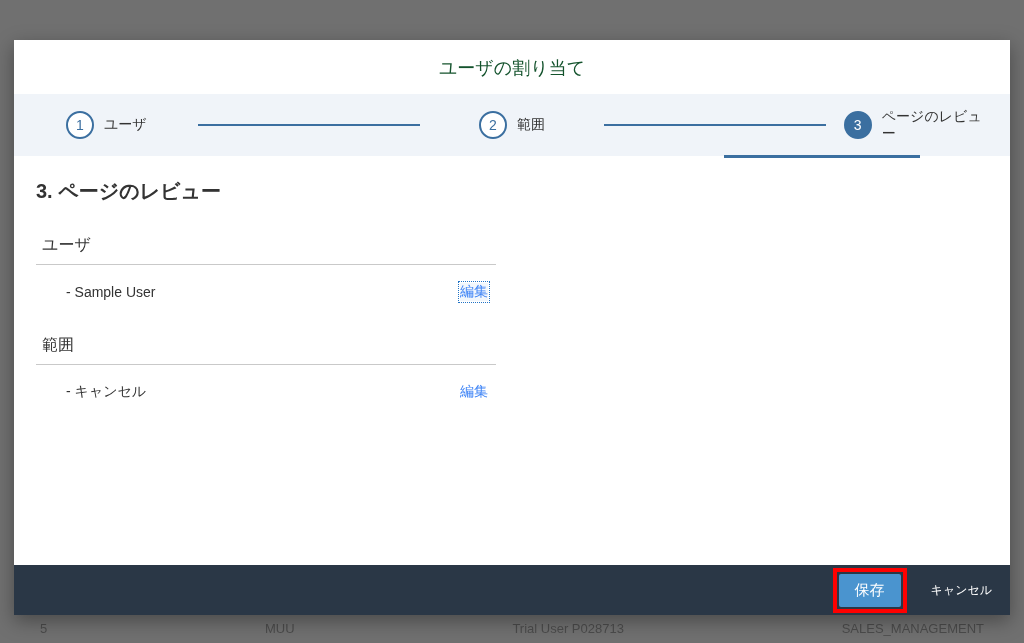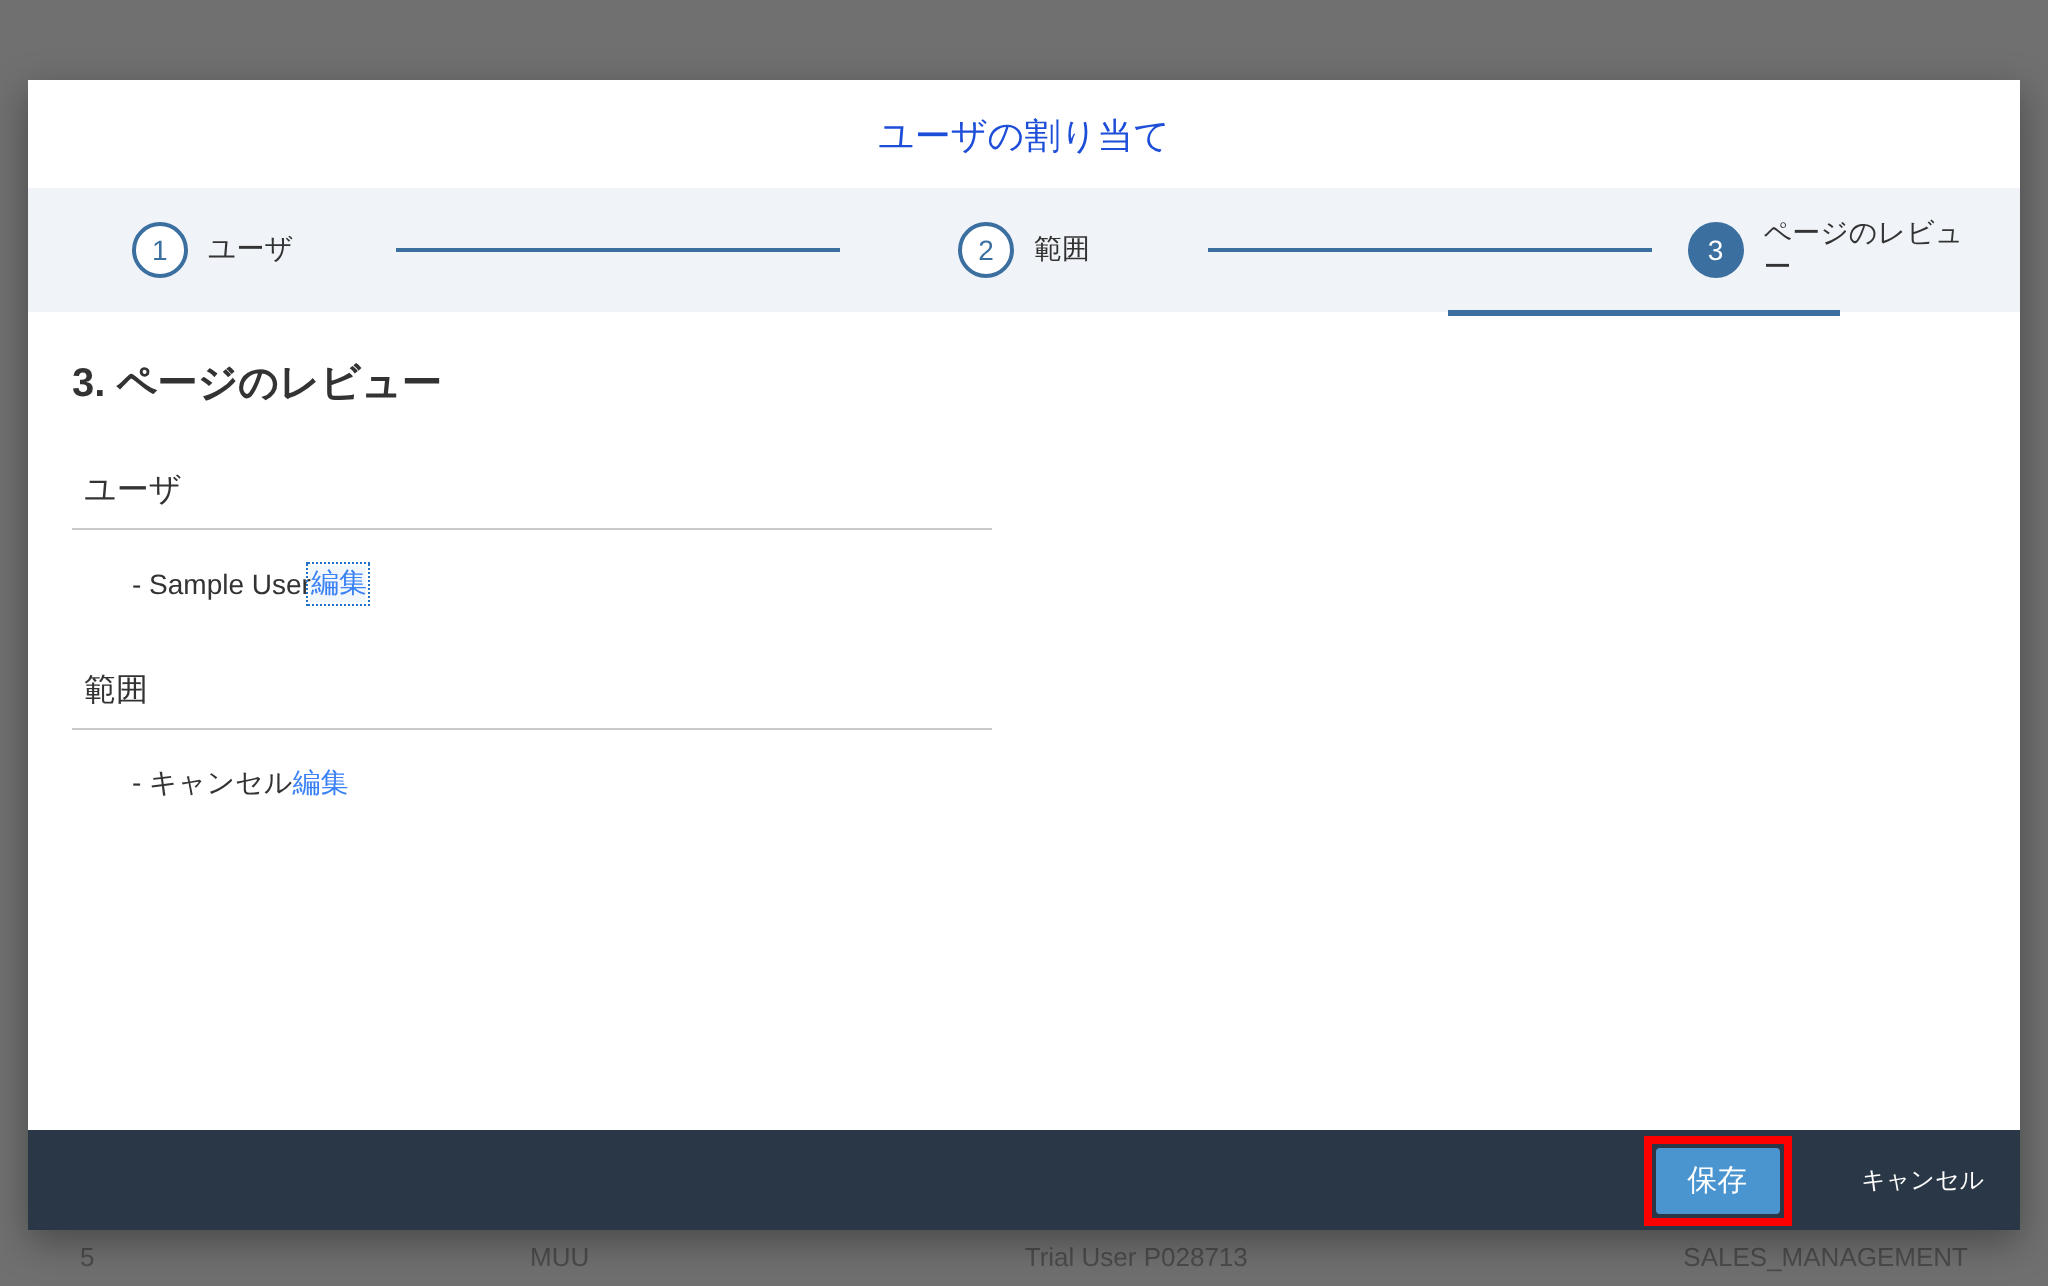--- a/index.html
+++ b/index.html
@@ -8,21 +8,21 @@
   .dialog {
     position: absolute;
     top: 40px; left: 14px; right: 14px; bottom: 28px;
     background: #fff;
     box-shadow: 0 6px 18px rgba(0,0,0,0.35);
     display: flex; flex-direction: column;
   }
   .dialog-title {
     text-align: center;
     font-size: 18px;
-    color: #1d4ed8;
+    color: #14532d;
     padding: 16px 0 14px;
     font-weight: 400;
   }
   .stepper {
     background: #f0f4f9;
     display: flex;
     align-items: center;
     padding: 14px 0 14px;
     position: relative;
   }
@@ -87,20 +87,21 @@
   }
   .review-head {
     font-size: 16px;
     color: #333;
     padding: 0 0 8px 6px;
     border-bottom: 1px solid #c9c9c9;
   }
   .review-row {
     display: flex;
     align-items: center;
+    justify-content: space-between;
     padding: 18px 8px 8px 30px;
   }
   .review-val {
     font-size: 14px;
     color: #333;
   }
   .edit-link {
     font-size: 14px;
     color: #3b82f6;
     cursor: pointer;
@@ -111,21 +112,21 @@
     outline-offset: 1px;
     background: rgba(33,115,197,0.06);
   }
   .footer {
     background: #2a3746;
     height: 50px;
     display: flex;
     align-items: center;
     justify-content: flex-end;
     padding: 0 18px;
-    gap: 35px;
+    gap: 24px;
   }
   .btn-save {
     background: #4a94cf;
     color: #fff;
     border: none;
     padding: 7px 16px;
     font-size: 15px;
     cursor: pointer;
     border-radius: 2px;
   }

